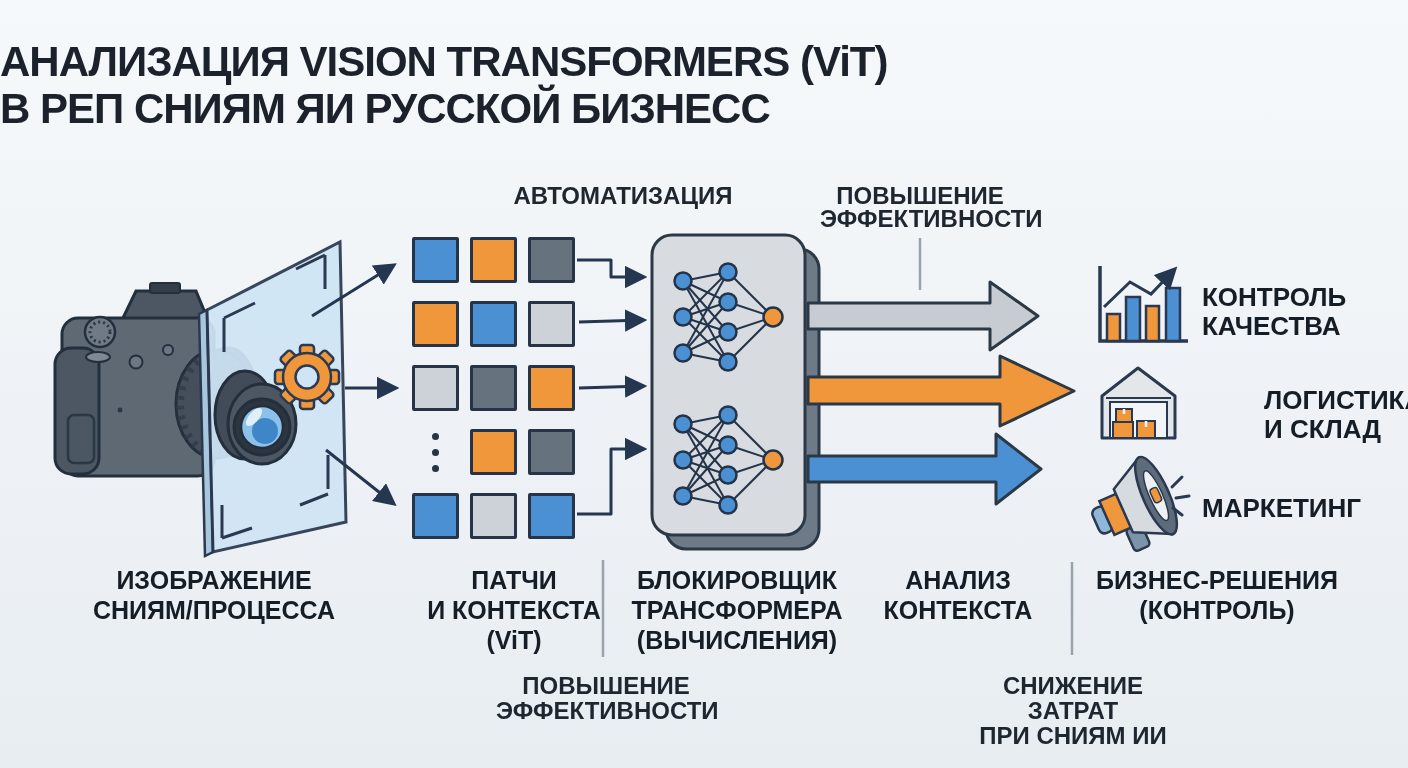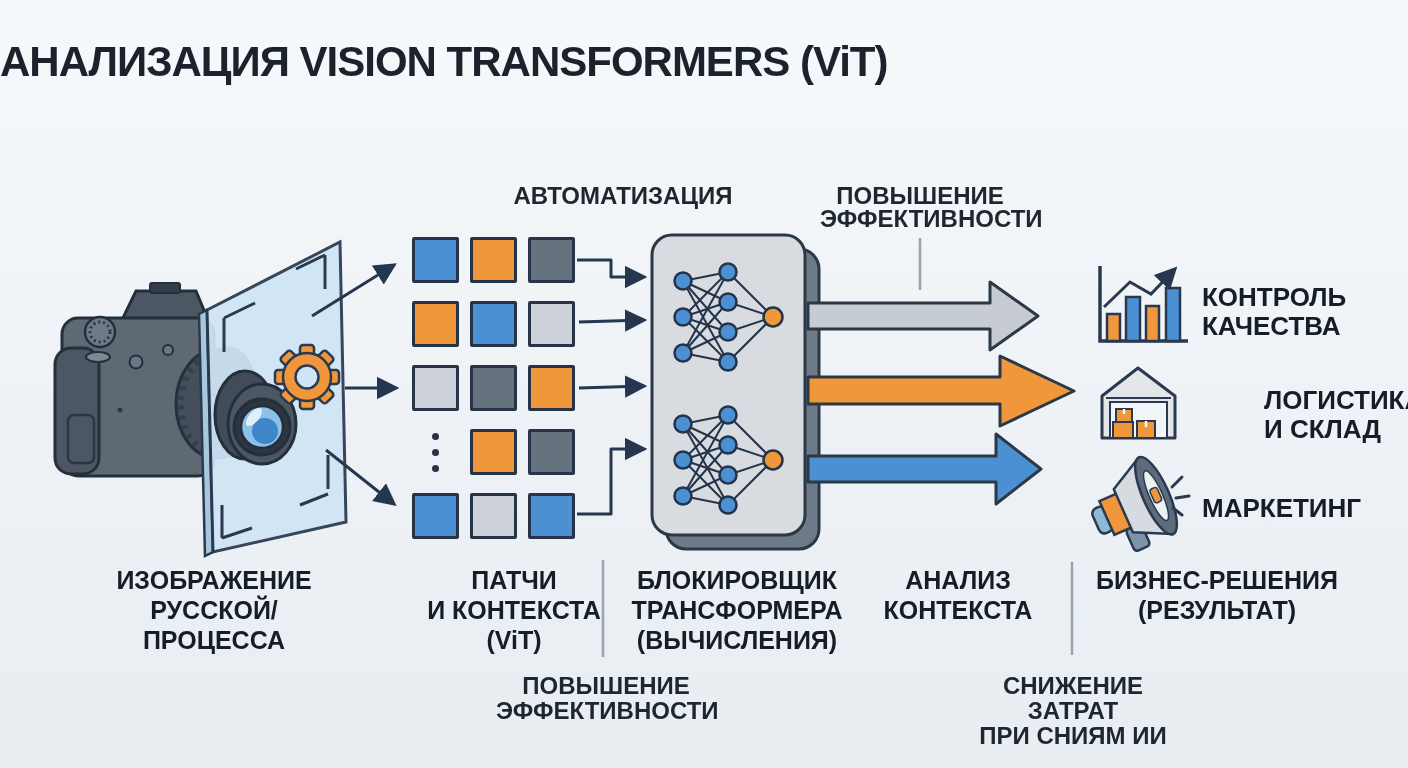--- a/index.html
+++ b/index.html
@@ -227,59 +227,60 @@
       </div>
       <div class="cell orange"></div>
       <div class="cell darkgray"></div>
       <div class="cell blue"></div>
       <div class="cell lightgray"></div>
       <div class="cell blue"></div>
     </div>
 
   <div class="abs title">
     <div>АНАЛИЗАЦИЯ VISION TRANSFORMERS (ViT)</div>
+    <div>В РЕП СНИЯМ ЯИ РУССКОЙ БИЗНЕСС</div>
   </div>
 
   <div class="abs note note-automation">
     <div>АВТОМАТИЗАЦИЯ</div>
   </div>
   <div class="abs note note-topright">
     <div>ПОВЫШЕНИЕ</div>
     <div>ЭФФЕКТИВНОСТИ</div>
   </div>
   <div class="abs note note-bottomleft">
     <div>ПОВЫШЕНИЕ</div>
     <div>ЭФФЕКТИВНОСТИ</div>
   </div>
   <div class="abs note note-bottomright">
     <div>СНИЖЕНИЕ ЗАТРАТ</div>
     <div>ПРИ СНИЯМ ИИ</div>
   </div>
 
   <div class="abs stage stage-image">
     <div>ИЗОБРАЖЕНИЕ</div>
-    <div>РУССКОЙ/ПРОЦЕССА</div>
+    <div>СНИЯМ/ПРОЦЕССА</div>
   </div>
   <div class="abs stage stage-patches">
     <div>ПАТЧИ</div>
     <div>И КОНТЕКСТА</div>
     <div>(ViT)</div>
   </div>
   <div class="abs stage stage-transformer">
     <div>БЛОКИРОВЩИК</div>
     <div>ТРАНСФОРМЕРА</div>
     <div>(ВЫЧИСЛЕНИЯ)</div>
   </div>
   <div class="abs stage stage-analysis">
     <div>АНАЛИЗ</div>
     <div>КОНТЕКСТА</div>
   </div>
   <div class="abs stage stage-decisions">
     <div>БИЗНЕС-РЕШЕНИЯ</div>
-    <div>(РЕЗУЛЬТАТ)</div>
+    <div>(КОНТРОЛЬ)</div>
   </div>
 
   <div class="abs outcome outcome-quality">
     <div>КОНТРОЛЬ</div>
     <div>КАЧЕСТВА</div>
   </div>
   <div class="abs outcome outcome-logistics">
     <div>ЛОГИСТИКА</div>
     <div>И СКЛАД</div>
   </div>

